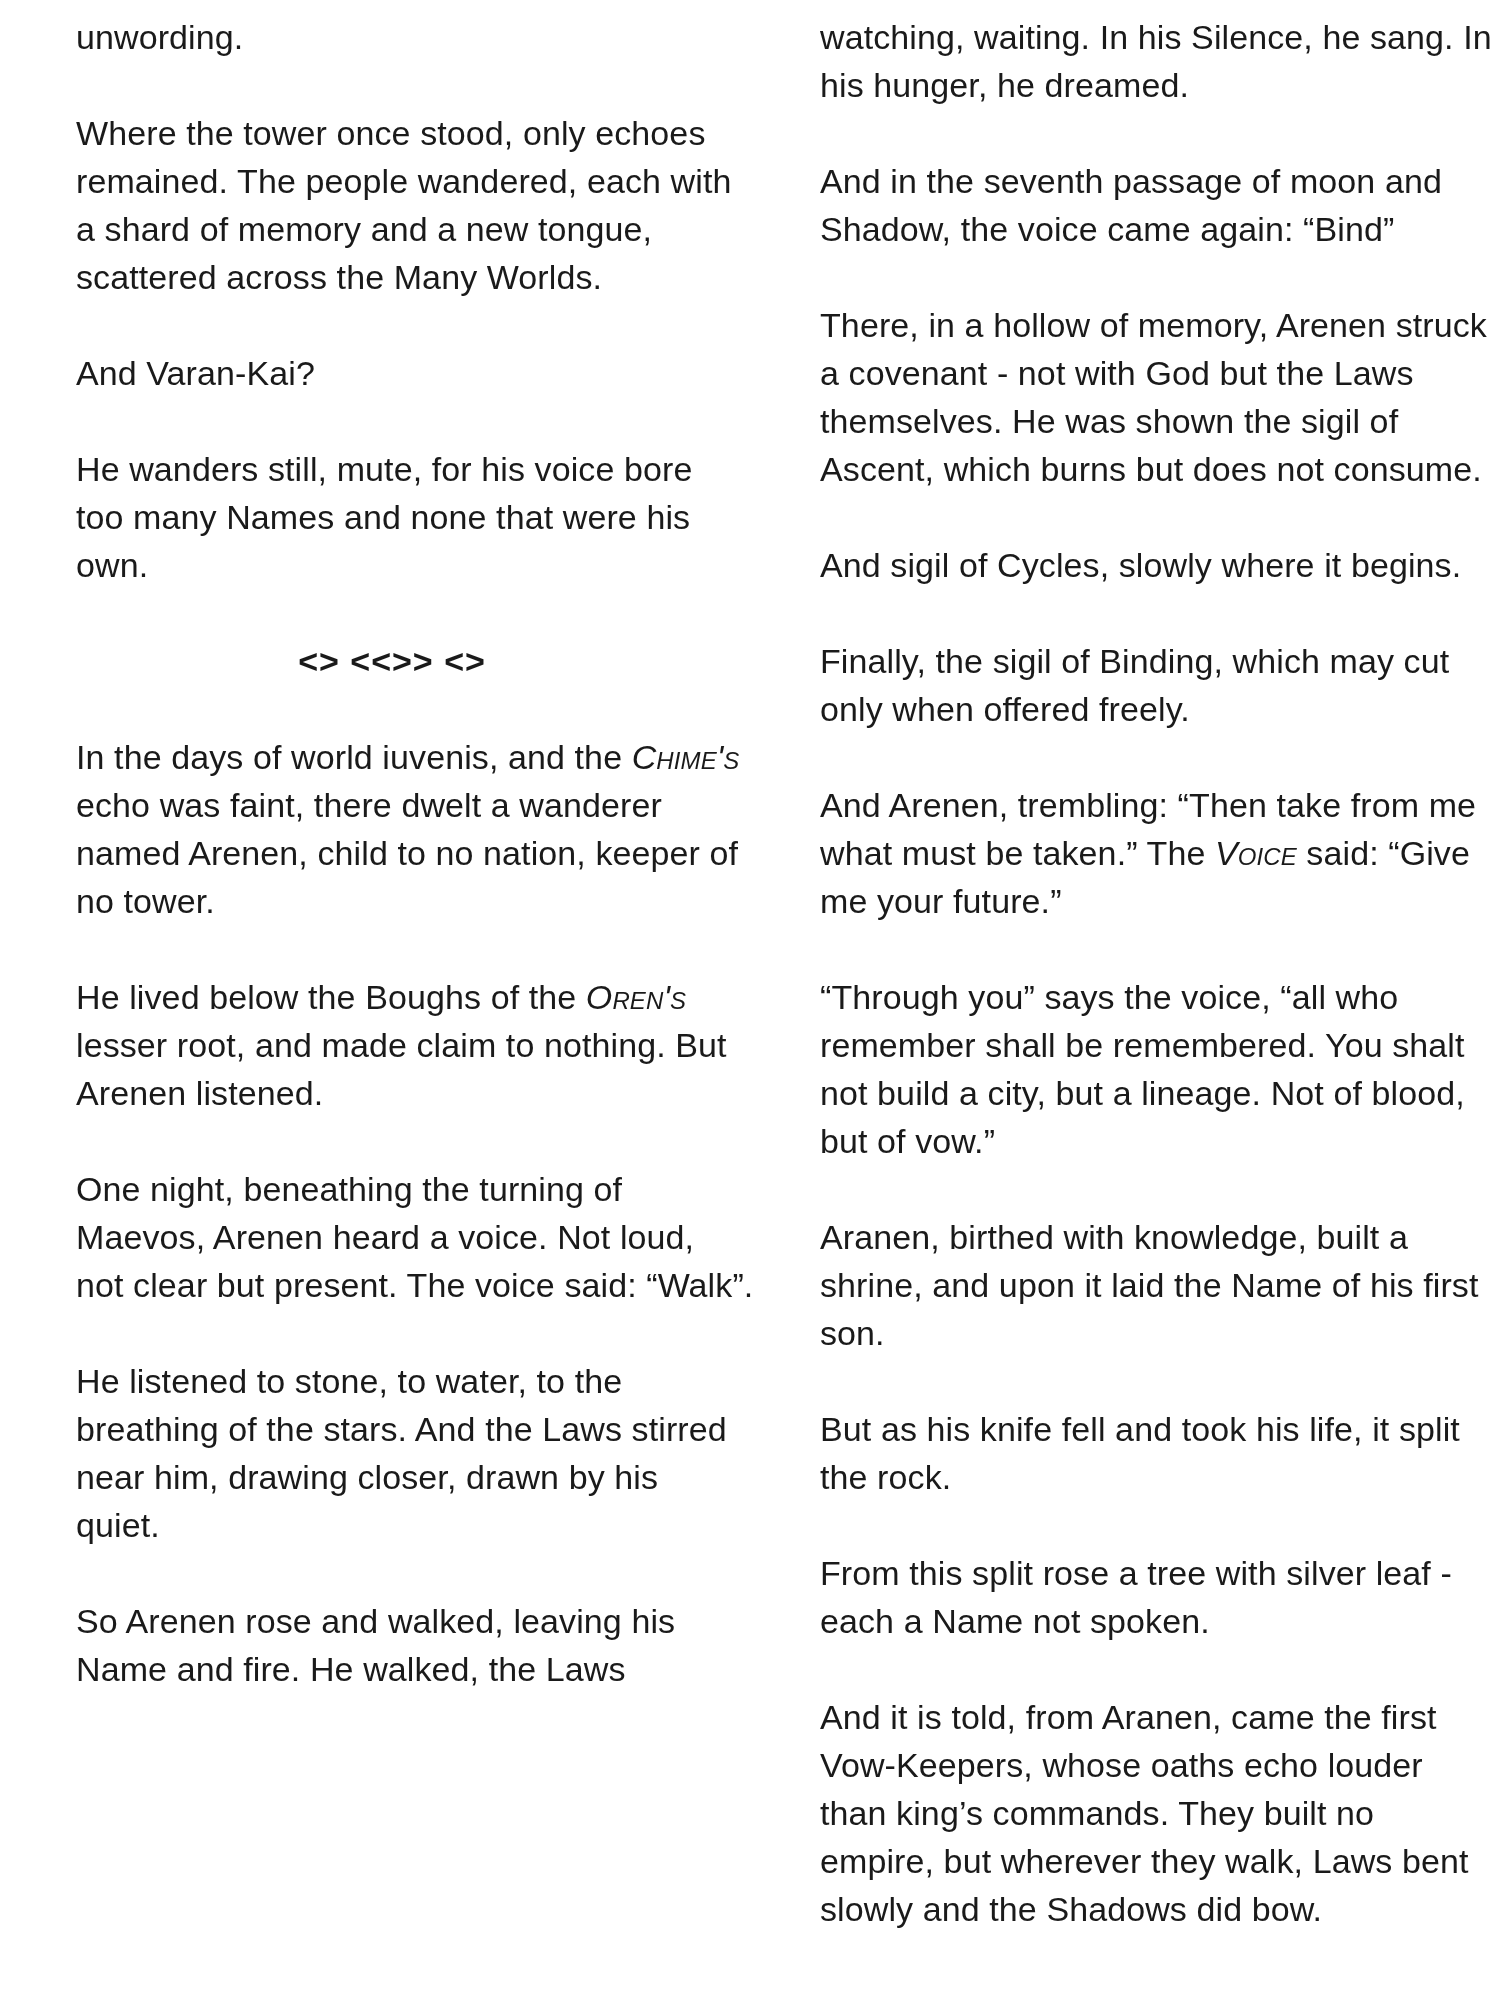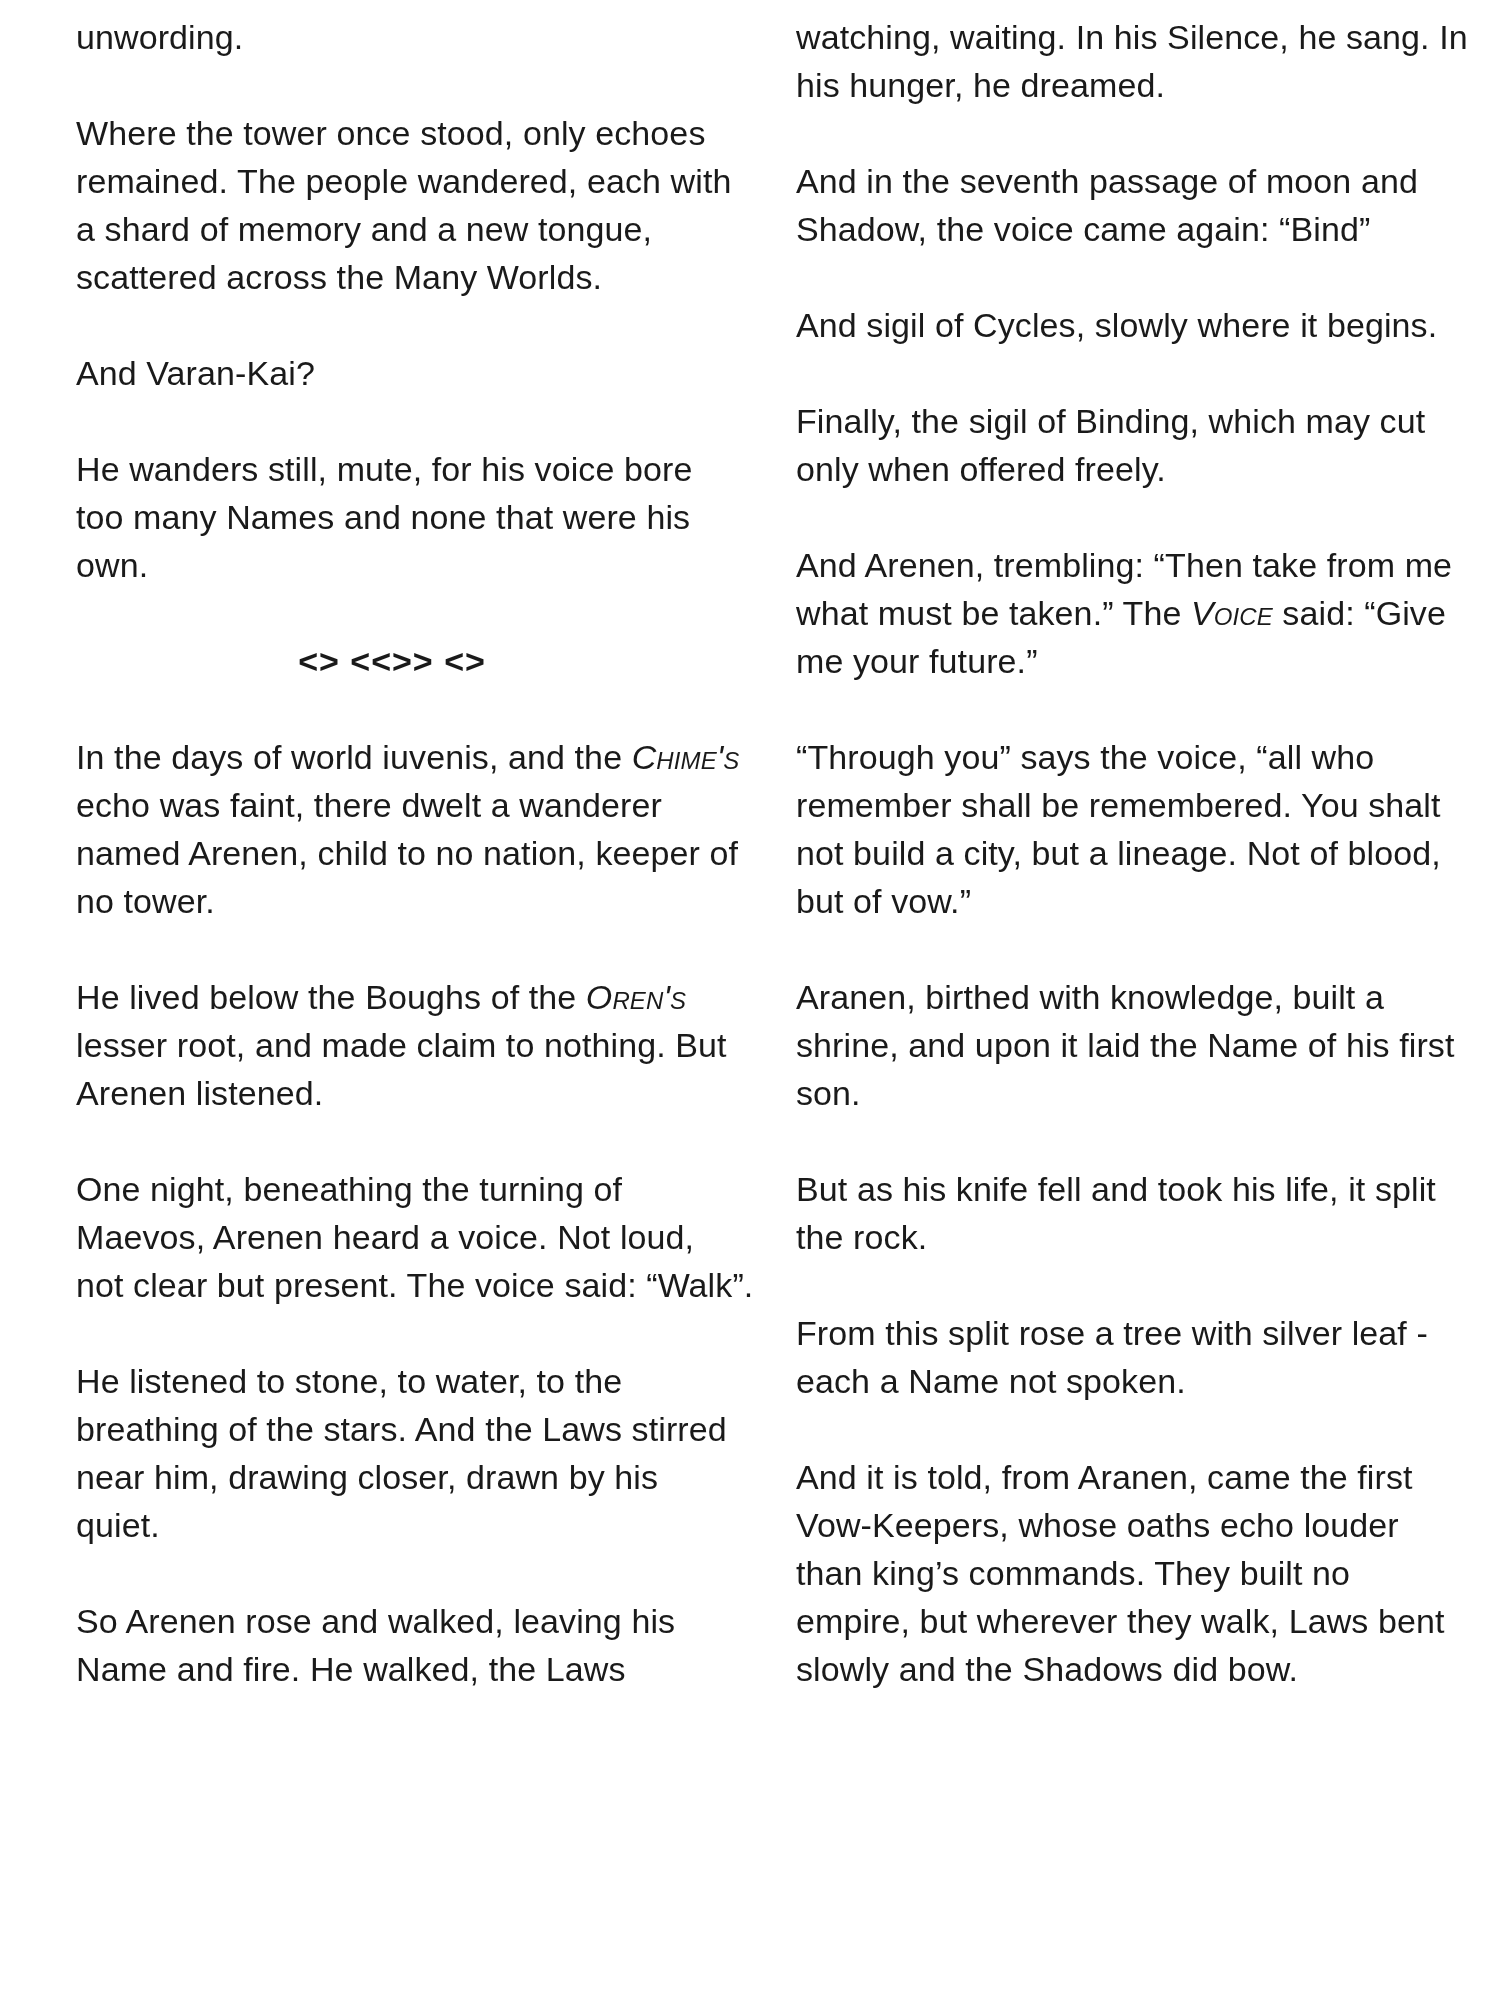--- a/index.html
+++ b/index.html
@@ -13,21 +13,21 @@
     overflow: hidden;
     font-family: "Liberation Sans", "DejaVu Sans", sans-serif;
     color: #1a1a1a;
   }
   .page {
     box-sizing: border-box;
     width: 1504px;
     height: 1996px;
     padding: 13px 76px 0 76px;
     display: flex;
-    gap: 88px;
+    gap: 112px;
   }
   .column {
     flex: 0 0 632px;
     width: 632px;
     font-size: 34px;
     line-height: 48px;
     letter-spacing: 0.1px;
     white-space: nowrap; 
   }
   p.para {
@@ -59,20 +59,21 @@
       <p class="para divider">&lt;&gt; &lt;&lt;&gt;&gt; &lt;&gt;</p>
       <p class="para">In the days of world iuvenis, and the <span class="sc">Chime's</span><br>echo was faint, there dwelt a wanderer<br>named Arenen, child to no nation, keeper of<br>no tower.</p>
       <p class="para">He lived below the Boughs of the <span class="sc">Oren's</span><br>lesser root, and made claim to nothing. But<br>Arenen listened.</p>
       <p class="para">One night, beneathing the turning of<br>Maevos, Arenen heard a voice. Not loud,<br>not clear but present. The voice said: “Walk”.</p>
       <p class="para">He listened to stone, to water, to the<br>breathing of the stars. And the Laws stirred<br>near him, drawing closer, drawn by his<br>quiet.</p>
       <p class="para">So Arenen rose and walked, leaving his<br>Name and fire. He walked, the Laws</p>
     </div>
   <div class="column">
       <p class="para">watching, waiting. In his Silence, he sang. In<br>his hunger, he dreamed.</p>
       <p class="para">And in the seventh passage of moon and<br>Shadow, the voice came again: “Bind”</p>
+      <p class="para">There, in a hollow of memory, Arenen struck<br>a covenant - not with God but the Laws<br>themselves. He was shown the sigil of<br>Ascent, which burns but does not consume.</p>
       <p class="para">And sigil of Cycles, slowly where it begins.</p>
       <p class="para">Finally, the sigil of Binding, which may cut<br>only when offered freely.</p>
       <p class="para">And Arenen, trembling: “Then take from me<br>what must be taken.” The <span class="sc">Voice</span> said: “Give<br>me your future.”</p>
       <p class="para">“Through you” says the voice, “all who<br>remember shall be remembered. You shalt<br>not build a city, but a lineage. Not of blood,<br>but of vow.”</p>
       <p class="para">Aranen, birthed with knowledge, built a<br>shrine, and upon it laid the Name of his first<br>son.</p>
       <p class="para">But as his knife fell and took his life, it split<br>the rock.</p>
       <p class="para">From this split rose a tree with silver leaf -<br>each a Name not spoken.</p>
       <p class="para">And it is told, from Aranen, came the first<br>Vow-Keepers, whose oaths echo louder<br>than king’s commands. They built no<br>empire, but wherever they walk, Laws bent<br>slowly and the Shadows did bow.</p>
     </div>
 </div>

